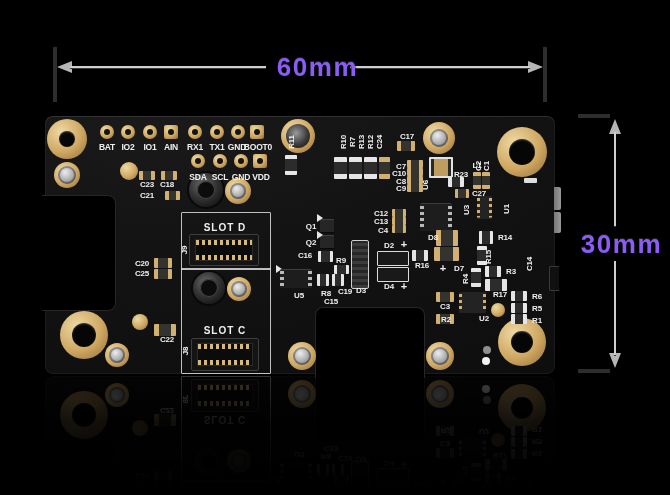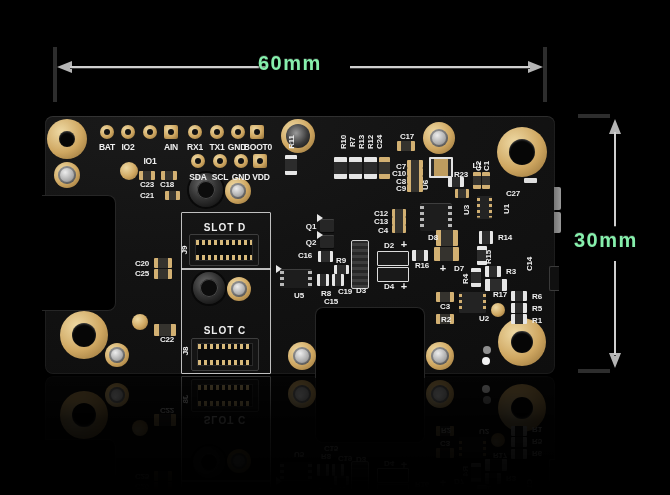--- a/index.html
+++ b/index.html
@@ -68,21 +68,21 @@
       -webkit-mask-image:linear-gradient(to top,rgba(0,0,0,.55) 0,rgba(0,0,0,.18) 45px,rgba(0,0,0,0) 115px);
       mask-image:linear-gradient(to top,rgba(0,0,0,.55) 0,rgba(0,0,0,.18) 45px,rgba(0,0,0,0) 115px);}
   
   .ext{position:absolute;background:#2d2d2d;}
   .dline{position:absolute;background:#cfcfcf;box-shadow:0 1px 0 #3a3a3a;}
   .arr{position:absolute;width:0;height:0;}
   .arr-l{border-top:6px solid transparent;border-bottom:6px solid transparent;border-right:15px solid #b5b5b5;}
   .arr-r{border-top:6px solid transparent;border-bottom:6px solid transparent;border-left:15px solid #b5b5b5;}
   .arr-u{border-left:6px solid transparent;border-right:6px solid transparent;border-bottom:15px solid #b5b5b5;}
   .arr-d{border-left:6px solid transparent;border-right:6px solid transparent;border-top:15px solid #b5b5b5;}
-  .dim-label{position:absolute;font-weight:700;font-size:20px;letter-spacing:1.5px;color:#86efac;text-align:left;
+  .dim-label{position:absolute;font-weight:700;font-size:26px;letter-spacing:1.5px;color:#8b5cf6;text-align:right;
       text-shadow:0 1px 1px rgba(0,0,0,.95),0 0 3px rgba(0,0,0,.8),0 -1px 0 rgba(255,255,255,.18);}
 </style>
 </head>
 <body>
 
 <div id="scene">
 
   <div class="board" id="board">
     <div class="notch notch-left"></div>
     <div class="notch notch-bottom"></div>
@@ -237,21 +237,21 @@
         <div class="part chipg" style="left: 391px; top: 198px; width: 18px; height: 10px;"></div>
         <div class="part icflat" style="left: 414px; top: 176px; width: 27px; height: 21px;"></div>
         <div class="part tab" style="left: 509px; top: 71px; width: 7px; height: 23px;"></div>
         <div class="part tab" style="left: 509px; top: 96px; width: 7px; height: 21px;"></div>
         <div class="part edgec" style="left: 504px; top: 150px; width: 9px; height: 23px;"></div>
         <div class="part dash" style="left: 479px; top: 62px; width: 13px; height: 5px;"></div>
       </div>
     <div id="silk-layer" class="labels">
         <span class="sl pin" style="left: 62px; top: 31px;">BAT</span>
         <span class="sl pin" style="left: 83px; top: 31px;">IO2</span>
-        <span class="sl pin" style="left: 105px; top: 45px;">IO1</span>
+        <span class="sl pin" style="left: 105px; top: 31px;">IO1</span>
         <span class="sl pin" style="left: 126px; top: 31px;">AIN</span>
         <span class="sl pin" style="left: 150px; top: 31px;">RX1</span>
         <span class="sl pin" style="left: 172px; top: 31px;">TX1</span>
         <span class="sl pin" style="left: 192px; top: 31px;">GND</span>
         <span class="sl pin" style="left: 213px; top: 31px;">BOOT0</span>
         <span class="sl pin" style="left: 153px; top: 61px;">SDA</span>
         <span class="sl pin" style="left: 175px; top: 61px;">SCL</span>
         <span class="sl pin" style="left: 196px; top: 61px;">GND</span>
         <span class="sl pin" style="left: 216px; top: 61px;">VDD</span>
         <span class="sl slot" style="left: 180px; top: 112px;">SLOT D</span>
@@ -271,21 +271,21 @@
         <span class="sl ref v" style="left: 326px; top: 26px;">R12</span>
         <span class="sl ref v" style="left: 335px; top: 26px;">C24</span>
         <span class="sl ref" style="left: 362px; top: 21px;">C17</span>
         <span class="sl ref" style="left: 356px; top: 51px;">C7</span>
         <span class="sl ref" style="left: 354px; top: 58px;">C10</span>
         <span class="sl ref" style="left: 356px; top: 66px;">C8</span>
         <span class="sl ref" style="left: 356px; top: 73px;">C9</span>
         <span class="sl ref v" style="left: 381px; top: 69px;">U6</span>
         <span class="sl ref" style="left: 432px; top: 50px;">L1</span>
         <span class="sl ref" style="left: 416px; top: 59px;">R23</span>
-        <span class="sl ref" style="left: 434px; top: 78px; margin-left: 34px;">C27</span>
+        <span class="sl ref" style="left: 434px; top: 78px;">C27</span>
         <span class="sl ref v" style="left: 434px; top: 50px;">C2</span>
         <span class="sl ref v" style="left: 442px; top: 50px;">C1</span>
         <span class="sl ref v" style="left: 422px; top: 94px;">U3</span>
         <span class="sl ref v" style="left: 462px; top: 93px;">U1</span>
         <span class="sl ref" style="left: 336px; top: 98px;">C12</span>
         <span class="sl ref" style="left: 336px; top: 106px;">C13</span>
         <span class="sl ref" style="left: 338px; top: 115px;">C4</span>
         <span class="sl ref" style="left: 266px; top: 111px;">Q1</span>
         <span class="sl ref" style="left: 266px; top: 127px;">Q2</span>
         <span class="sl ref" style="left: 260px; top: 140px;">C16</span>

